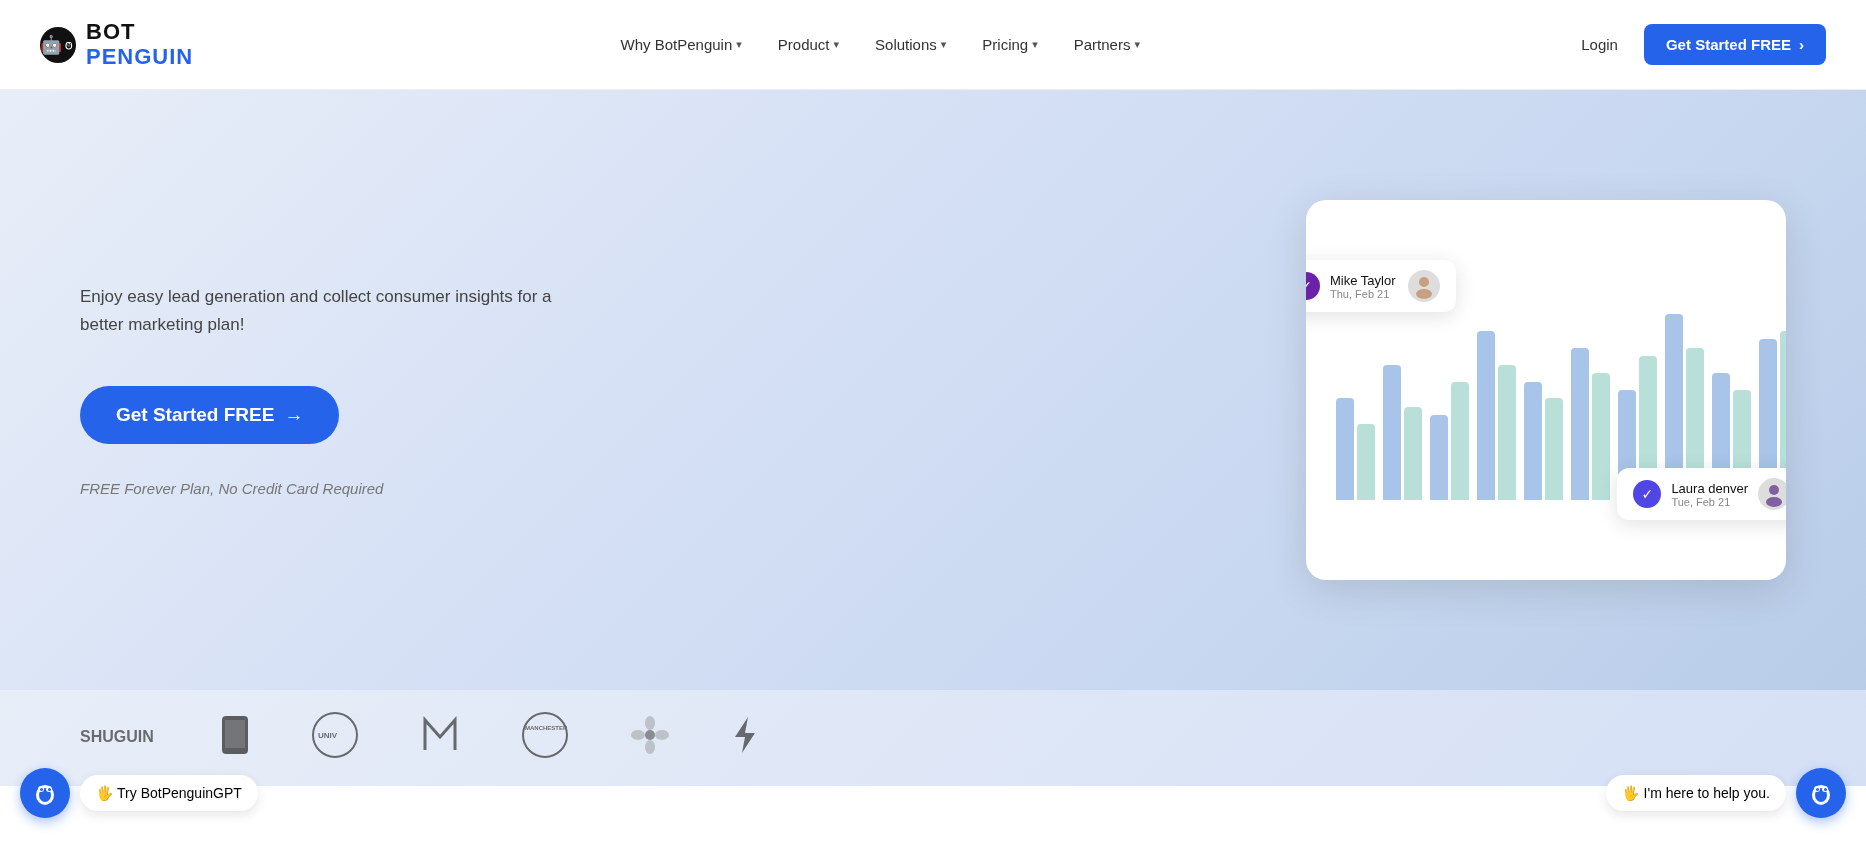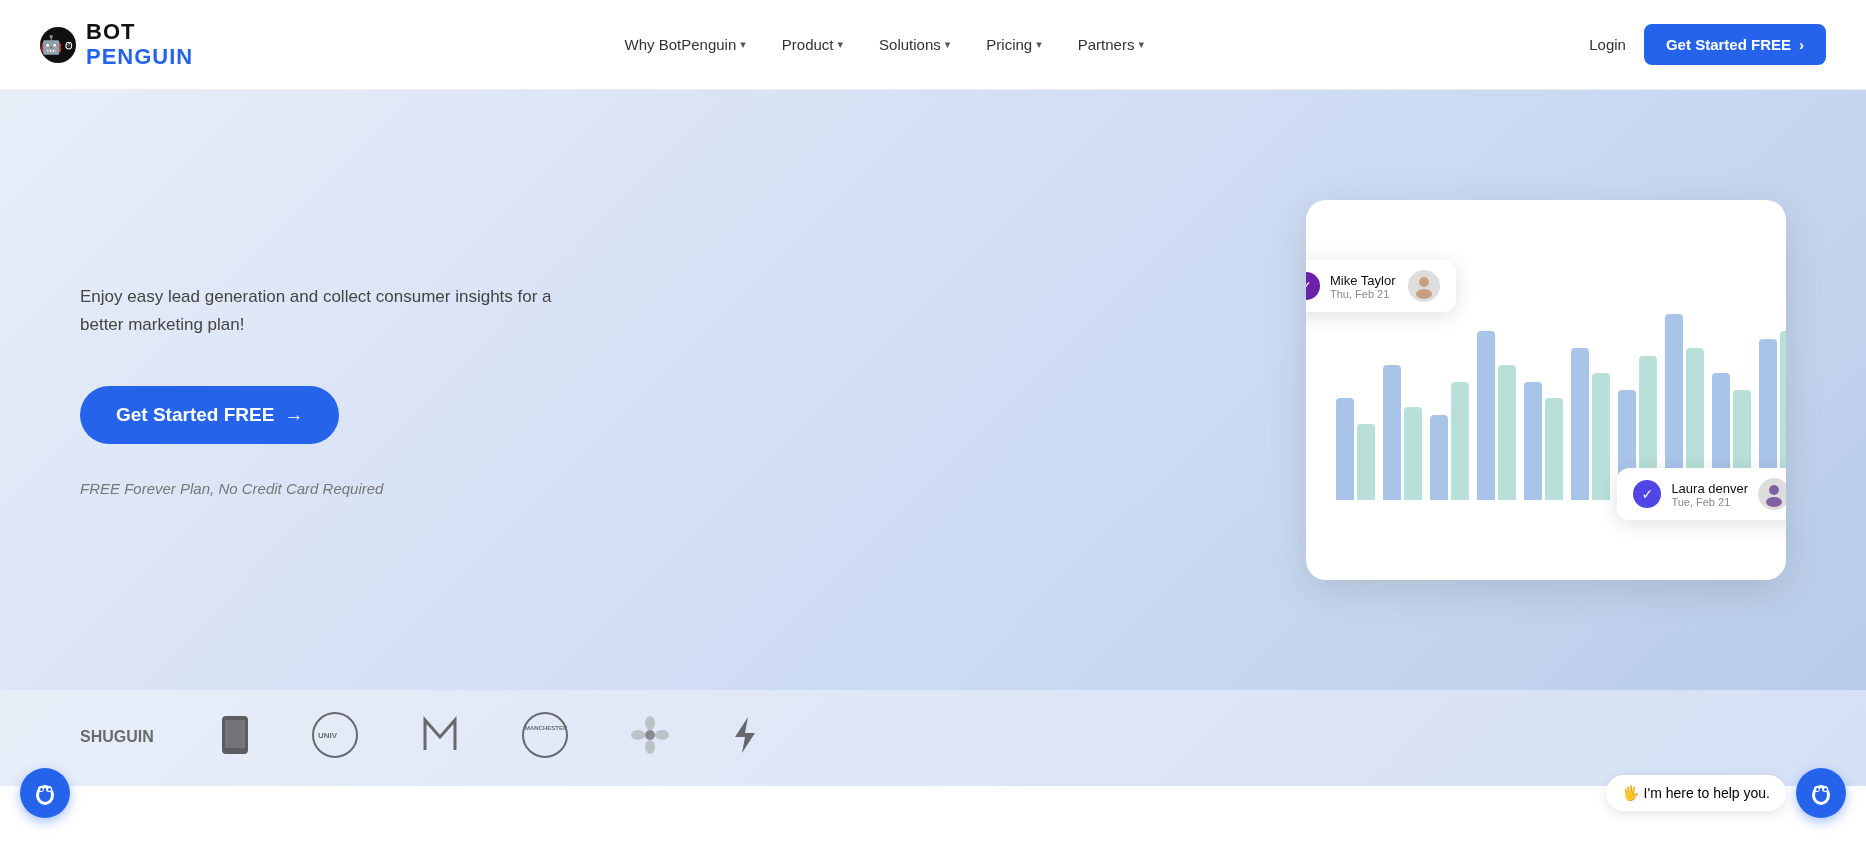--- a/index.html
+++ b/index.html
@@ -42,21 +42,21 @@
       display: flex; align-items: center; gap: 4px;
       padding: 8px 14px;
       font-size: 15px;
       color: #333;
       cursor: pointer;
       border-radius: 6px;
       white-space: nowrap;
     }
     .chevron { font-size: 11px; color: #555; }
 
-    .header-right { display: flex; align-items: center; gap: 4px; }
+    .header-right { display: flex; align-items: center; gap: 12px; }
     .login-btn {
       font-size: 15px;
       color: #333;
       cursor: pointer;
       padding: 8px 14px;
     }
     .cta-btn-header {
       background: #2563eb;
       color: #fff;
       border: none;
@@ -454,20 +454,23 @@
     <svg width="36" height="36" viewBox="0 0 36 36">
       <circle cx="18" cy="18" r="18" fill="#2563eb"></circle>
       <ellipse cx="18" cy="20" rx="9" ry="10" fill="white"></ellipse>
       <ellipse cx="18" cy="20" rx="6" ry="7" fill="#2563eb"></ellipse>
       <circle cx="14" cy="14" r="3" fill="white"></circle>
       <circle cx="22" cy="14" r="3" fill="white"></circle>
       <circle cx="14.5" cy="14.5" r="1.5" fill="#2563eb"></circle>
       <circle cx="22.5" cy="14.5" r="1.5" fill="#2563eb"></circle>
     </svg>
   </div>
+  <div class="chat-bubble-left">
+    <span>🖐 Try BotPenguinGPT</span>
+  </div>
 </div>
 
 <div class="chat-widget-right">
   <div class="chat-bubble-right">
     <span>🖐 I'm here to help you.</span>
   </div>
   <div class="chat-avatar-right">
     <svg width="36" height="36" viewBox="0 0 36 36">
       <circle cx="18" cy="18" r="18" fill="#2563eb"></circle>
       <ellipse cx="18" cy="20" rx="9" ry="10" fill="white"></ellipse>

